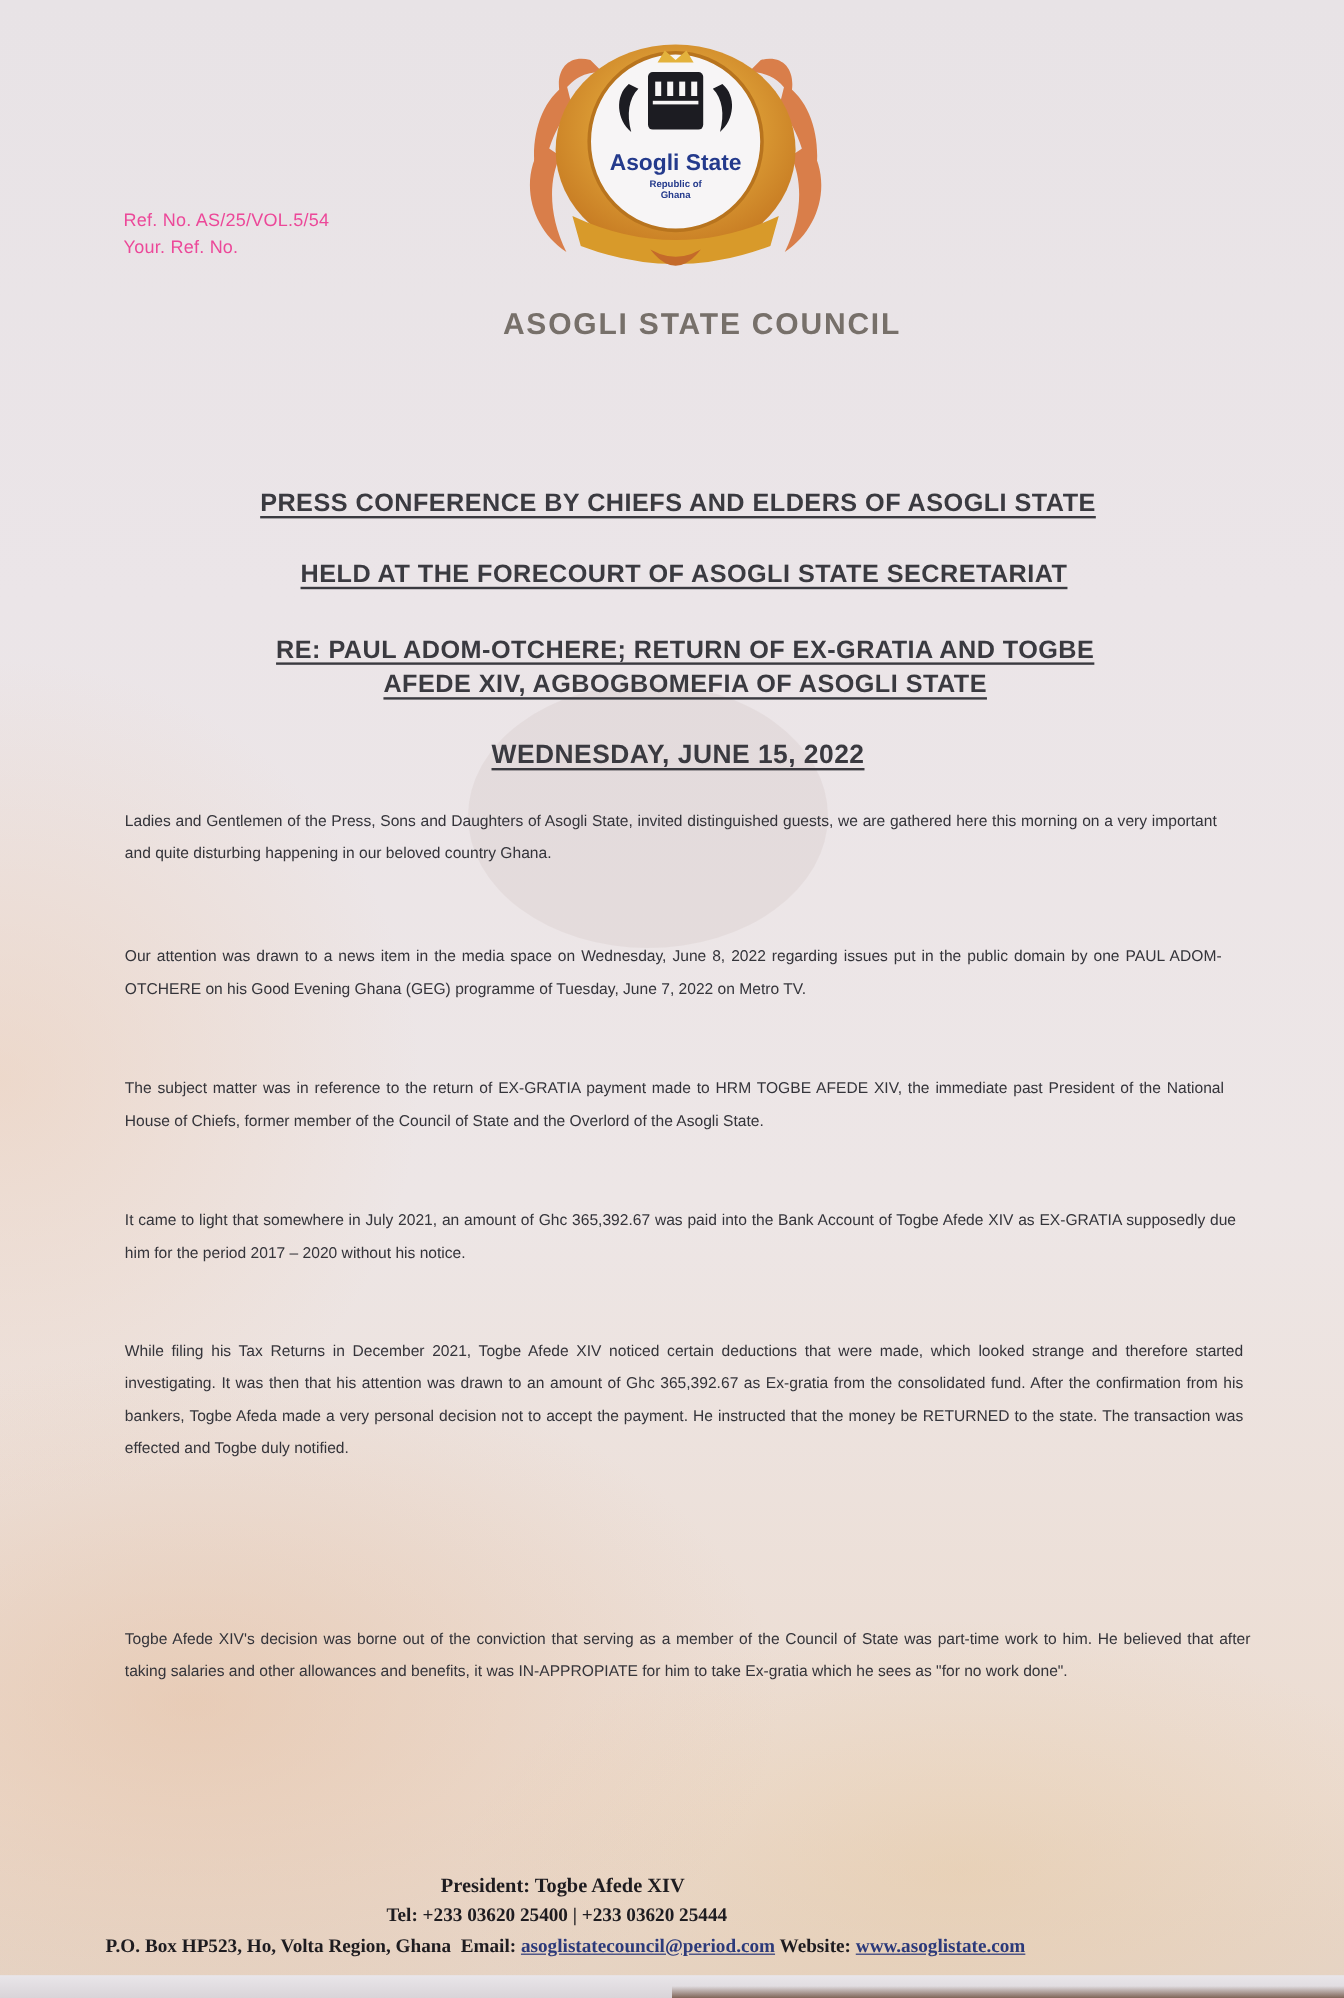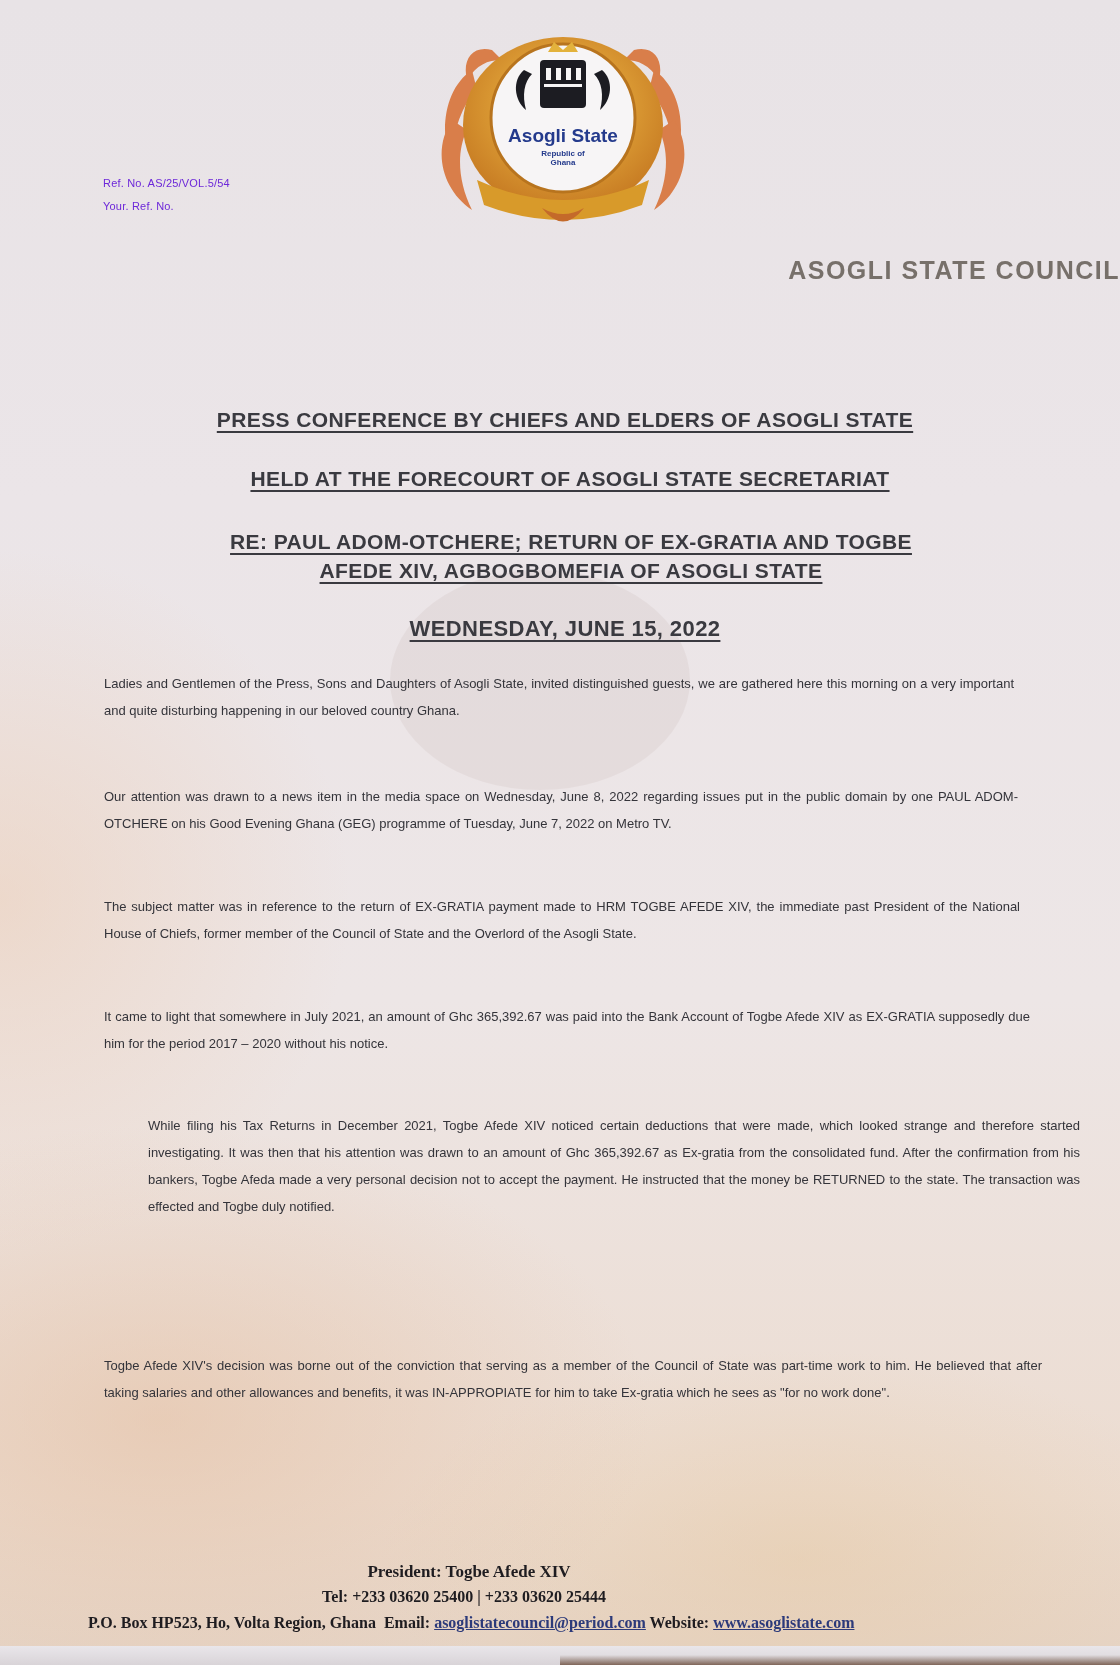--- a/index.html
+++ b/index.html
@@ -10,42 +10,42 @@
       color: #2a2a30;
       background:
         radial-gradient(ellipse 700px 420px at 160px 1420px, rgba(228,190,160,0.55), rgba(228,190,160,0) 70%),
         radial-gradient(ellipse 500px 500px at 0px 900px, rgba(236,200,170,0.45), rgba(236,200,170,0) 70%),
         radial-gradient(ellipse 600px 300px at 800px 1560px, rgba(230,200,160,0.45), rgba(230,200,160,0) 70%),
         linear-gradient(180deg, #e8e3e6 0%, #ebe5e8 30%, #ede6e6 60%, #ecdcd0 90%, #e5d3c4 100%);
     }
     .page { position: absolute; inset: 0; }
 
     
-    .ref { position: absolute; left: 103px; top: 172px; font-size: 11px; color: #6d28d9; line-height: 23px; font-style: italic; }
+    .ref { position: absolute; left: 103px; top: 172px; font-size: 15px; color: #ec4899; line-height: 23px; font-style: italic; }
     .ref div { font-style: normal; letter-spacing: 0.2px; }
 
     
     .logo { position: absolute; left: 432px; top: 30px; width: 262px; height: 205px; }
-    .council { position: absolute; left: 0; width: 1120px; top: 256px; text-align: right; font-size: 25px; letter-spacing: 1.5px; color: #77706a; font-weight: bold; padding-left: 50px; }
+    .council { position: absolute; left: 0; width: 1120px; top: 256px; text-align: center; font-size: 25px; letter-spacing: 1.5px; color: #77706a; font-weight: bold; padding-left: 50px; }
 
     
     .heading { position: absolute; left: 0; width: 1120px; text-align: center; font-weight: bold; font-size: 21px; color: #3a3a40; letter-spacing: 0.4px; }
     .heading span { text-decoration: underline; text-decoration-thickness: 2px; text-underline-offset: 4px; }
     .h1 { top: 408px; padding-left: 10px; }
     .h2 { top: 467px; padding-left: 20px; }
     .h3 { top: 527px; line-height: 29px; padding-left: 22px; }
     .h4 { top: 616px; font-size: 22px; padding-left: 10px; }
 
     
     .para { position: absolute; left: 104px; font-size: 13px; line-height: 27px; color: #34343a; text-align: justify; }
     .p1 { top: 670px; width: 910px; }
     .p2 { top: 783px; width: 914px; }
     .p3 { top: 893px; width: 916px; }
     .p4 { top: 1003px; width: 926px; }
-    .p5 { top: 1112px; width: 932px; margin-left: 44px; }
+    .p5 { top: 1112px; width: 932px; }
     .p6 { top: 1352px; width: 938px; }
 
     
     .watermark { position: absolute; left: 340px; top: 560px; width: 400px; height: 240px; opacity: 0.07; }
 
     
     .footer { position: absolute; left: 0; width: 888px; font-family: "Liberation Serif", serif; font-weight: bold; color: #1e1c20; }
     .f1 { top: 1562px; text-align: center; font-size: 17px; padding-left: 50px; }
     .f2 { top: 1588px; text-align: center; font-size: 16px; padding-left: 40px; }
     .f3 { top: 1614px; left: 88px; width: auto; font-size: 16px; white-space: nowrap; }

